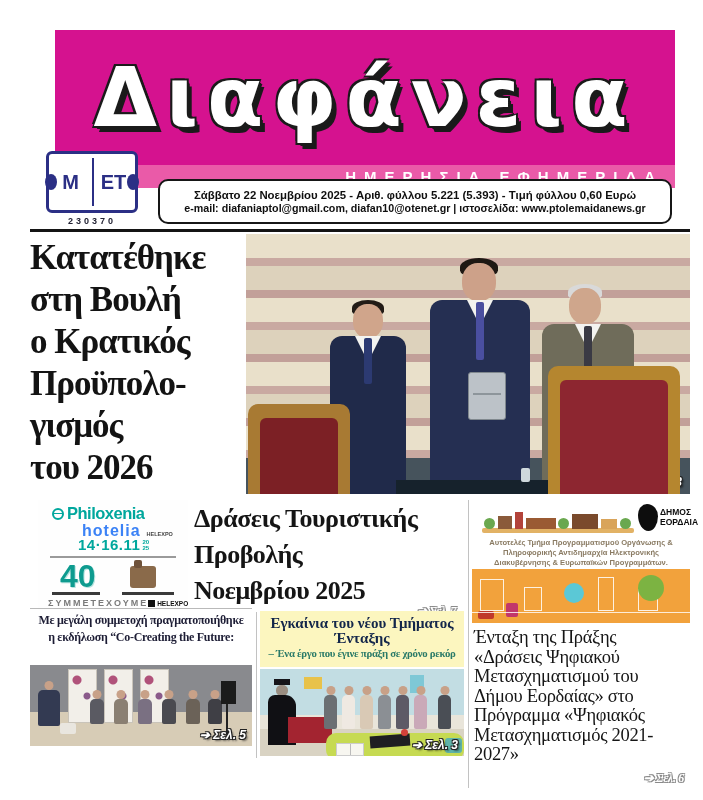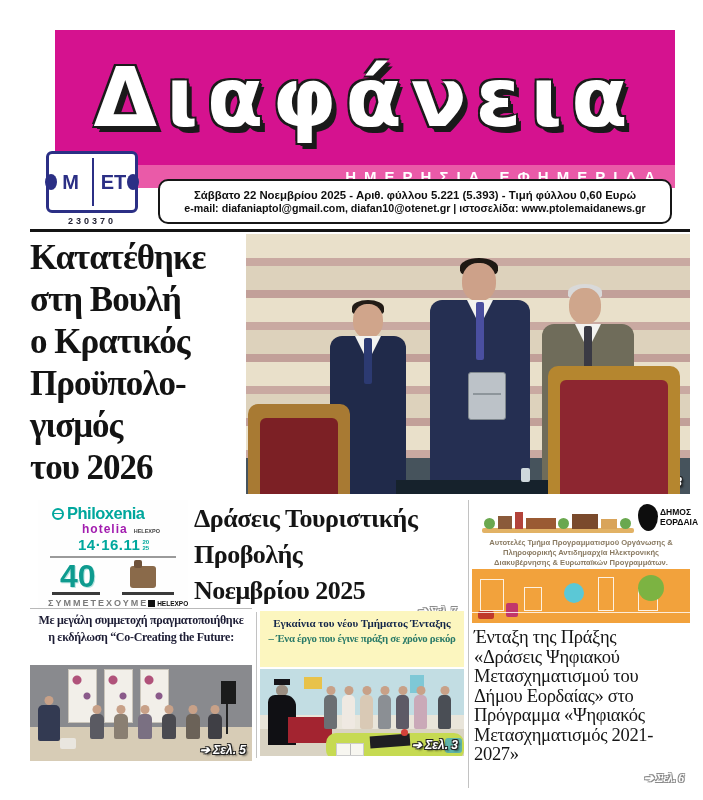--- a/index.html
+++ b/index.html
@@ -70,21 +70,21 @@
   .pref.on-photo{text-shadow:1px 1px 0 #222,-1px -1px 0 #222,1px -1px 0 #222,-1px 1px 0 #222,2px 2px 2px rgba(0,0,0,.55);}
   .pref.on-white{text-shadow:1px 1px 0 #8a8a8a,-1px -1px 0 #8a8a8a,1px -1px 0 #8a8a8a,-1px 1px 0 #8a8a8a;}
 
   
   #philo{left:38px;top:500px;width:150px;height:110px;background:#fefefe;font-family:"Liberation Sans",sans-serif;}
   #philo .r1{position:absolute;left:14px;top:4px;display:flex;align-items:center;gap:3px;}
   #philo .globe{width:12px;height:12px;border:2px solid #00a79d;border-radius:50%;position:relative;box-sizing:border-box;}
   #philo .globe::after{content:"";position:absolute;left:0;right:0;top:3px;height:1.5px;background:#00a79d;}
   #philo .brand{color:#00a79d;font-weight:bold;font-size:16.5px;letter-spacing:-0.5px;}
   #philo .r2{position:absolute;left:44px;top:22px;display:flex;align-items:baseline;gap:6px;}
-  #philo .brand2{color:#a21caf;font-weight:bold;font-size:12px;letter-spacing:1px;}
+  #philo .brand2{color:#3b82f6;font-weight:bold;font-size:16px;letter-spacing:1px;}
   #philo .expo-sm{color:#444;font-weight:bold;font-size:5.5px;}
   #philo .r3{position:absolute;left:40px;top:36px;display:flex;align-items:center;gap:2px;}
   #philo .dates{color:#00a79d;font-weight:bold;font-size:15px;letter-spacing:0.5px;}
   #philo .years{display:flex;flex-direction:column;color:#00a79d;font-weight:bold;font-size:6px;line-height:6px;}
   #philo .microline{position:absolute;left:12px;top:56px;width:126px;height:2px;background:#9a9a9a;}
   #philo .forty{position:absolute;left:22px;top:58px;font-size:32px;font-weight:bold;color:#0e9b8f;
                 text-shadow:1px 1px 0 #b7e3df;}
   #philo .icon2{position:absolute;left:92px;top:66px;width:26px;height:22px;background:#8a6a4a;border-radius:3px;}
   #philo .icon2::after{content:"";position:absolute;left:4px;top:-6px;width:8px;height:8px;background:#6f523a;border-radius:2px;}
   #philo .cap{position:absolute;top:92px;height:3px;background:#3a3a3a;}
@@ -119,35 +119,35 @@
   #eord-orange .baseline{position:absolute;left:0;right:0;bottom:10px;height:1px;background:rgba(255,255,255,.8);}
 
   
   .hline{left:30px;top:608px;width:222px;height:1px;background:#b9b9b9;}
   .vline{width:1px;background:#c2c2c2;}
   #vl1{left:256px;top:612px;height:146px;}
   #vl2{left:468px;top:500px;height:288px;}
 
   #cocreating{left:30px;top:612px;width:222px;text-align:center;font-family:"Liberation Serif",serif;
               font-weight:bold;font-size:12px;line-height:16.5px;color:#1d1d35;letter-spacing:-0.3px;}
-  #photo-left{left:30px;top:665px;width:222px;height:96px;overflow:hidden;background:#898a8e;}
+  #photo-left{left:30px;top:665px;width:222px;height:81px;overflow:hidden;background:#898a8e;}
   #photo-left .floor{position:absolute;left:0;bottom:0;width:100%;height:34px;background:#d7ccb6;}
   #photo-left .banner{position:absolute;top:4px;width:27px;height:52px;background:#f2efe9;border:1px solid #c9c4ba;
       background-image:radial-gradient(circle at 8px 10px,#b0527a 4px,transparent 5px),
                        radial-gradient(circle at 18px 26px,#8a5a8a 3px,transparent 4px);}
   .fig{position:absolute;border-radius:5px 5px 2px 2px;}
   .fig .fhead{position:absolute;left:50%;top:-9px;transform:translateX(-50%);
               width:9px;height:9px;border-radius:50%;background:#c8a188;}
   #photo-left .table{position:absolute;left:30px;bottom:12px;width:16px;height:11px;background:#e9e6df;border-radius:2px;}
   #photo-left .speakerbox{position:absolute;right:16px;top:16px;width:15px;height:23px;background:#1b1b1b;}
   #photo-left .speakerbox::after{content:"";position:absolute;left:5px;top:23px;width:2px;height:30px;background:#222;}
 
   #school-box{left:260px;top:611px;width:204px;height:56px;background:#fcf6bf;text-align:center;
               font-family:"Liberation Serif",serif;font-weight:bold;box-sizing:border-box;padding-top:5px;}
-  #school-box .l12{font-size:11px;line-height:15px;color:#13264a;}
+  #school-box .l12{font-size:15px;line-height:15px;color:#13264a;}
   #school-box .l3{font-size:10.8px;line-height:15px;color:#2a7a68;letter-spacing:-0.3px;}
   #photo-mid{left:260px;top:669px;width:204px;height:87px;overflow:hidden;background:#c2dde3;}
   #photo-mid .wall2{position:absolute;left:0;top:46px;width:100%;height:14px;background:#e9e5da;}
   #photo-mid .floor{position:absolute;left:0;bottom:0;width:100%;height:27px;background:#d9d3c3;}
   #photo-mid .board{position:absolute;background:#e8c24a;}
   #priest{position:absolute;left:8px;top:10px;width:28px;height:66px;}
   #priest .phat{position:absolute;left:6px;top:0;width:16px;height:6px;background:#15151a;}
   #priest .phead{position:absolute;left:8px;top:6px;width:12px;height:11px;background:#9a8e82;border-radius:45%;}
   #priest .pbody{position:absolute;left:0;top:16px;width:28px;height:50px;background:#101014;border-radius:7px 11px 0 0;}
   #photo-mid .redtable{position:absolute;left:28px;top:48px;width:44px;height:26px;background:#a32430;}

